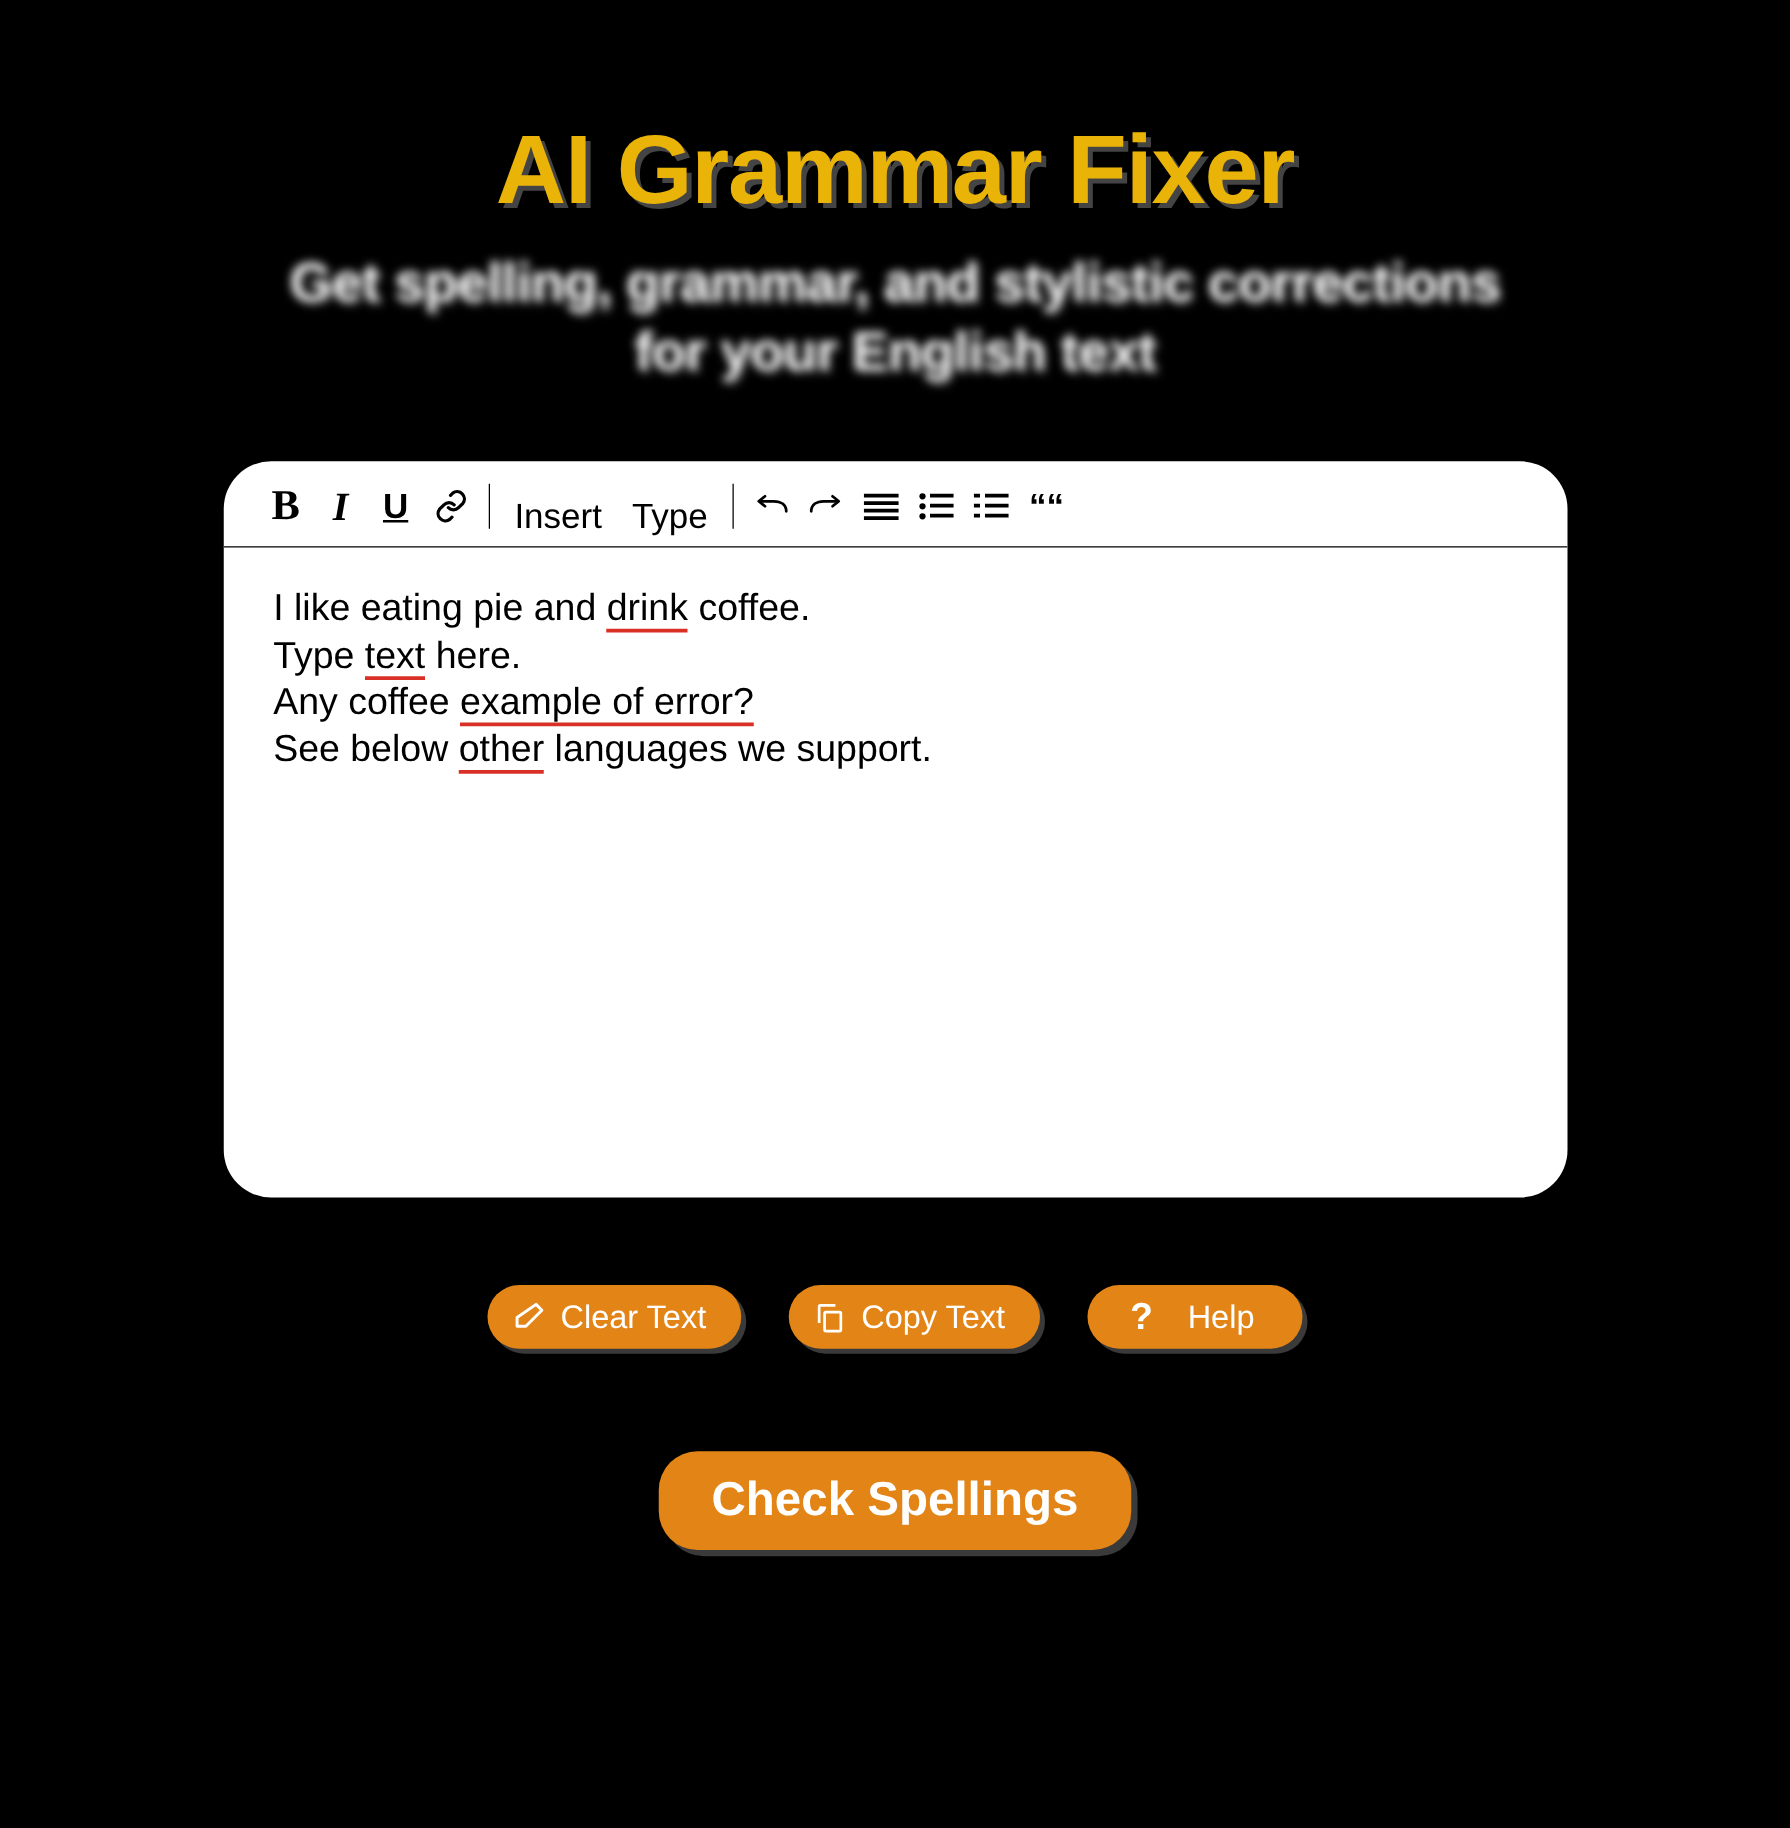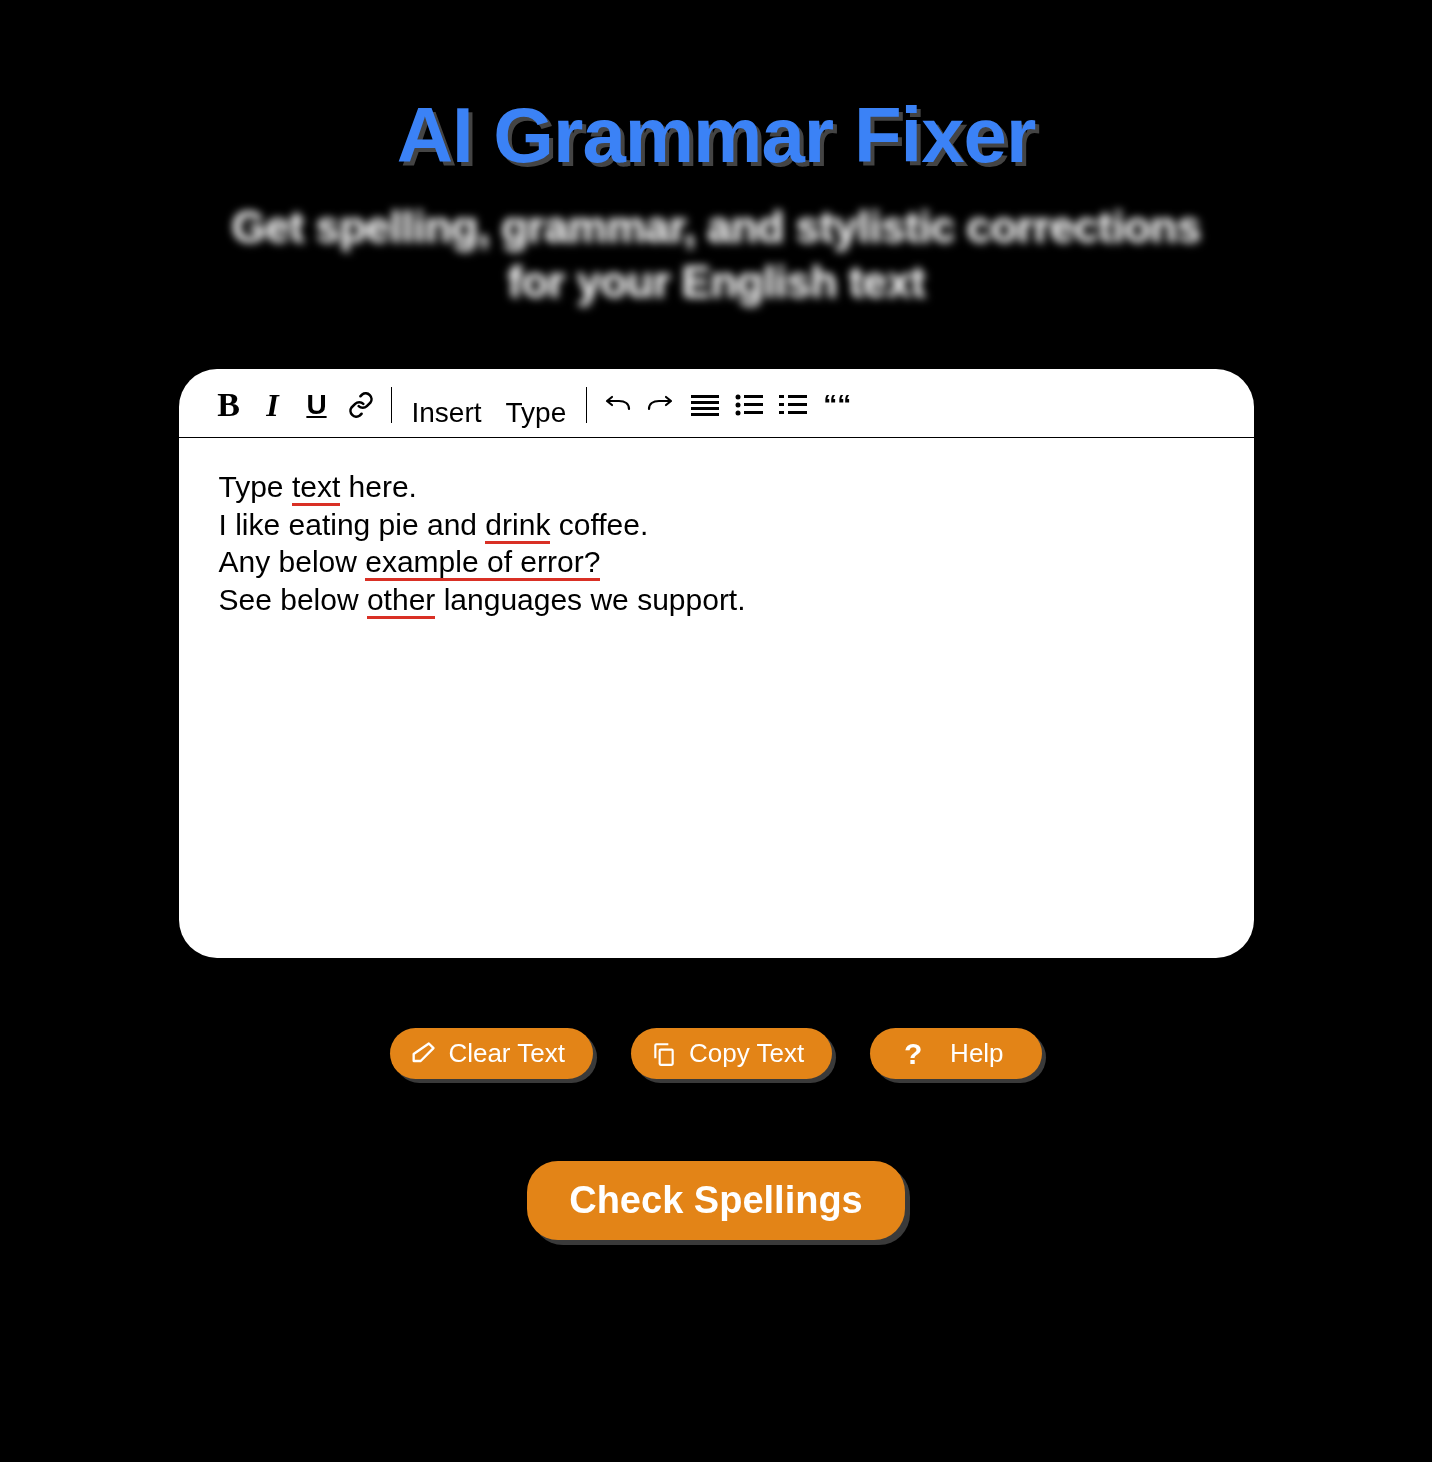--- a/index.html
+++ b/index.html
@@ -7,21 +7,21 @@
     background: #000;
     font-family: -apple-system, BlinkMacSystemFont, "Segoe UI", Arial, sans-serif;
     width: 1432px;
     height: 1462px;
     display: flex;
     flex-direction: column;
     align-items: center;
     padding-top: 90px;
   }
   .title {
-    color: #3b82f6;
+    color: #eab308;
     font-size: 78px;
     font-weight: 900;
     letter-spacing: -1px;
     text-align: center;
     text-shadow: 4px 4px 0 #444;
   }
   .subtitle {
     color: #fff;
     font-size: 44px;
     font-weight: 900;
@@ -185,23 +185,23 @@
         <rect x="0" y="10" width="5" height="3"></rect>
           <rect x="9" y="10" width="19" height="3"></rect>
         <rect x="0" y="18" width="5" height="3"></rect>
           <rect x="9" y="18" width="19" height="3"></rect>
       </svg>
     </span>
     <span class="tb-btn" style="font-weight:900;font-size:28px;">““</span>
   </div>
 
   <div class="content">
+    <div class="line"><span>I like eating pie and </span><span class="err">drink</span><span> coffee.</span></div>
     <div class="line"><span>Type </span><span class="err">text</span><span> here.</span></div>
-    <div class="line"><span>I like eating pie and </span><span class="err">drink</span><span> coffee.</span></div>
-    <div class="line"><span>Any below </span><span class="err">example of error?</span></div>
+    <div class="line"><span>Any coffee </span><span class="err">example of error?</span></div>
     <div class="line"><span>See below </span><span class="err">other</span><span> languages we support.</span></div>
   </div>
 </div>
 
 <div class="btn-row">
   <button class="pill">
     <span class="ico">
       <svg width="28" height="28" viewBox="0 0 24 24" fill="none" stroke="#fff" stroke-width="2" stroke-linejoin="round">
         <path d="M17 3l4 4-11 11H4v-6z"></path>
       </svg>

